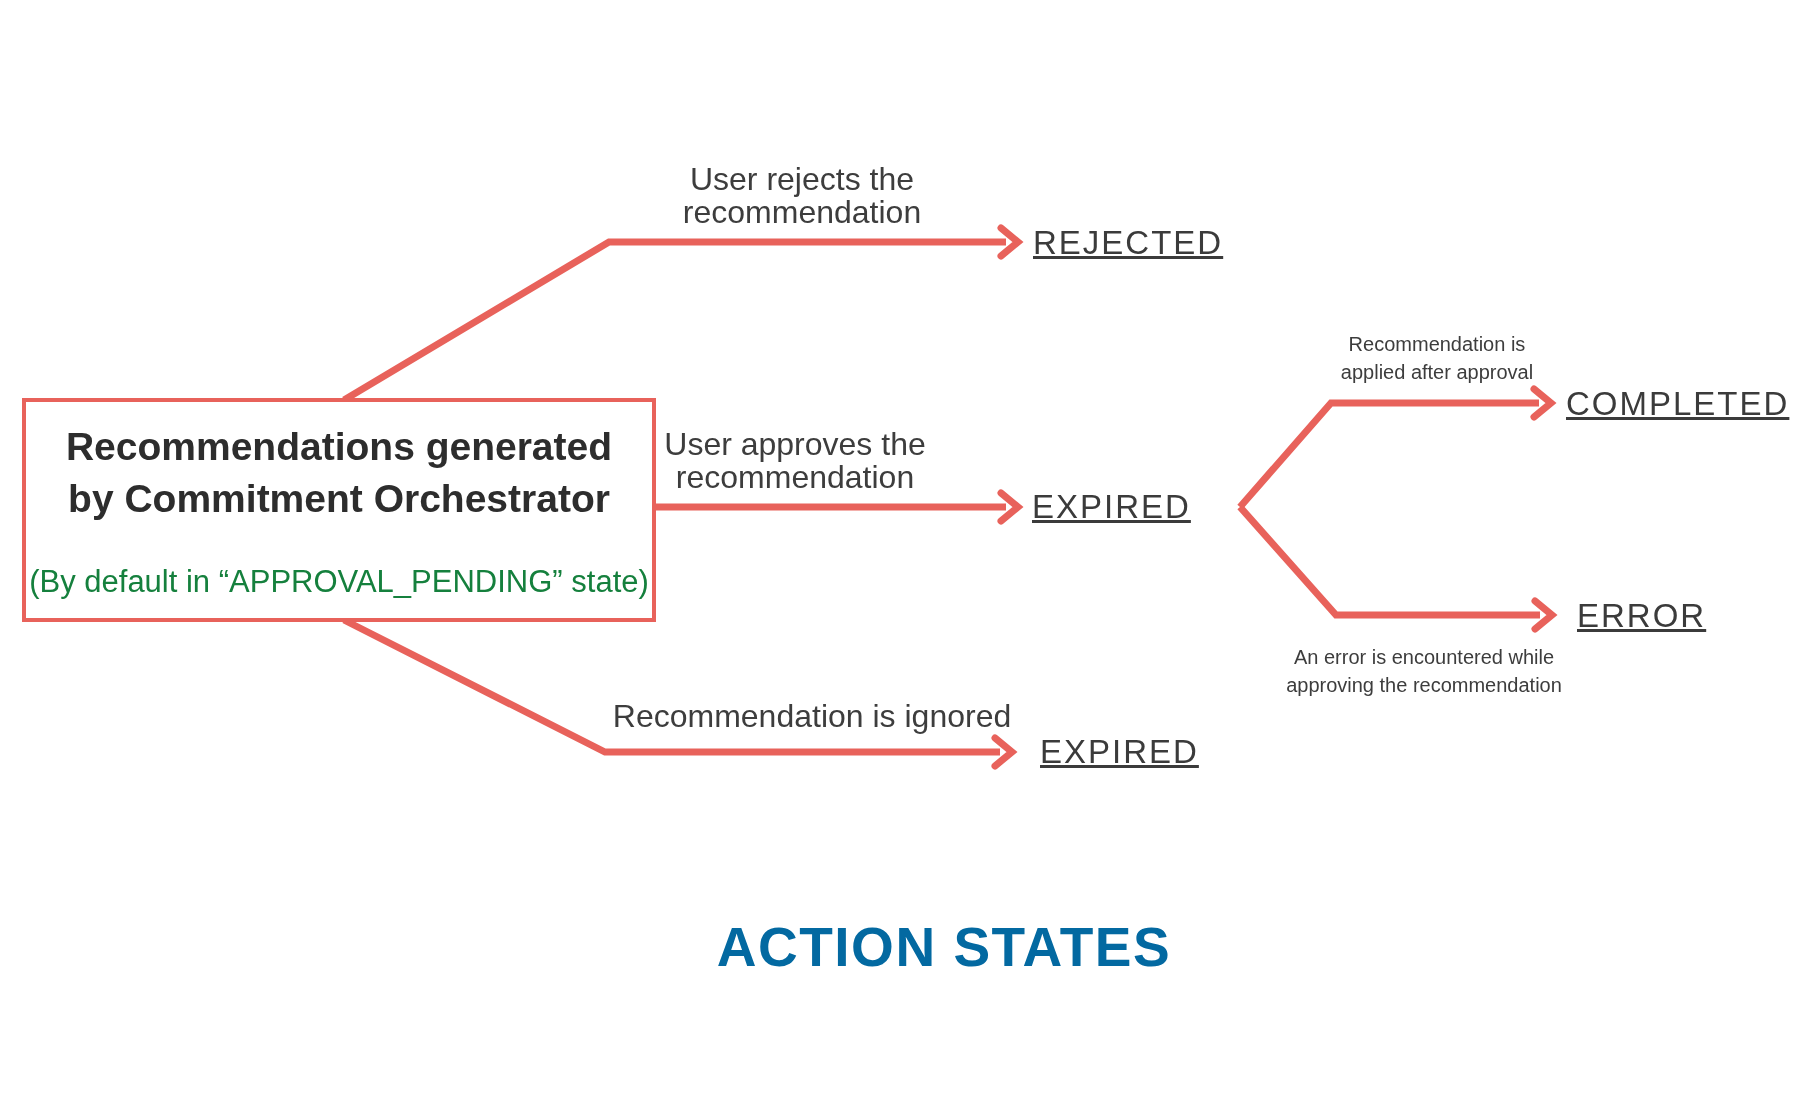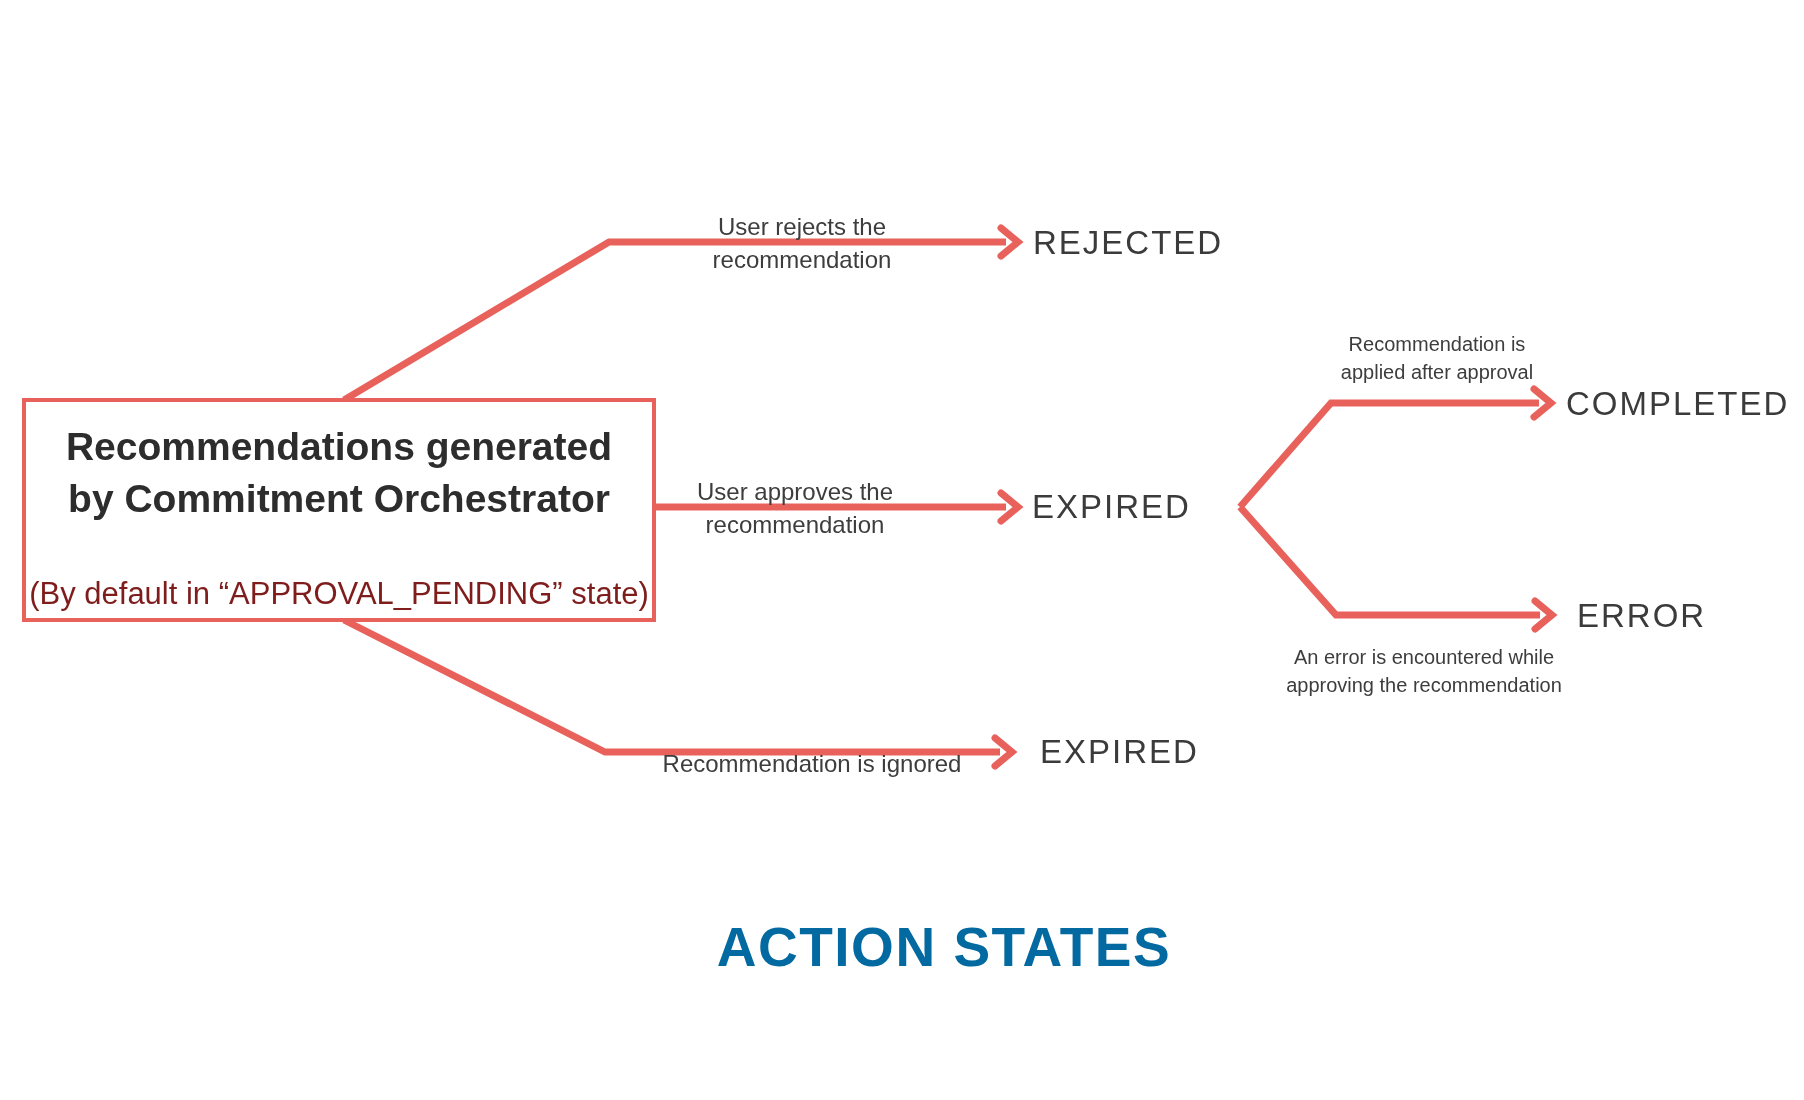--- a/index.html
+++ b/index.html
@@ -45,47 +45,47 @@
     margin-top: 19px;
     font-size: 39px;
     line-height: 52px;
     font-weight: 700;
     color: #2D2D2D;
     white-space: pre-line;
     letter-spacing: 0px;
     text-align: center;
   }
   .box-subtitle {
-    margin-top: 51px;
+    margin-top: 39px;
     font-size: 31px;
     line-height: 36px;
     font-weight: 400;
-    color: #7f1d1d;
+    color: #15803d;
     white-space: pre-line;
   }
   .state-label {
     position: absolute;
     transform: translateY(-50%);
     font-size: 33px;
     font-weight: 400;
     color: #3B3B3B;
     letter-spacing: 2px;
     white-space: nowrap;
+    text-decoration: underline;
   }
   .edge-label {
     position: absolute;
     transform: translateX(-50%);
     text-align: center;
     color: #3D3D3D;
     white-space: pre-line;
   }
   .edge-label.main {
-    font-size: 24px;
+    font-size: 32px;
     line-height: 33px;
-    margin-top: 47px;
   }
   .edge-label.branch {
     font-size: 20px;
     line-height: 28px;
   }
   #footer-title {
     position: absolute;
     left: 944px;
     top: 947px;
     transform: translate(-50%, -50%);

